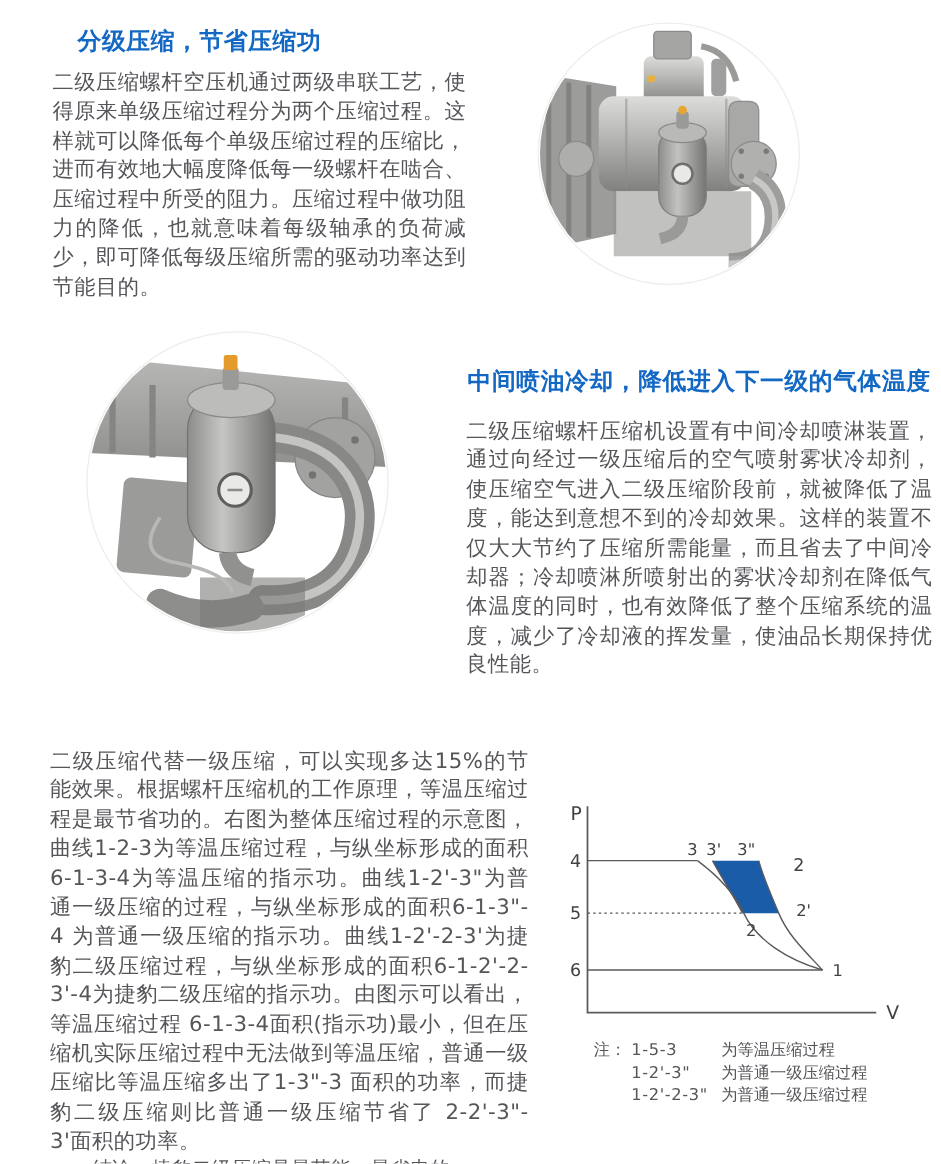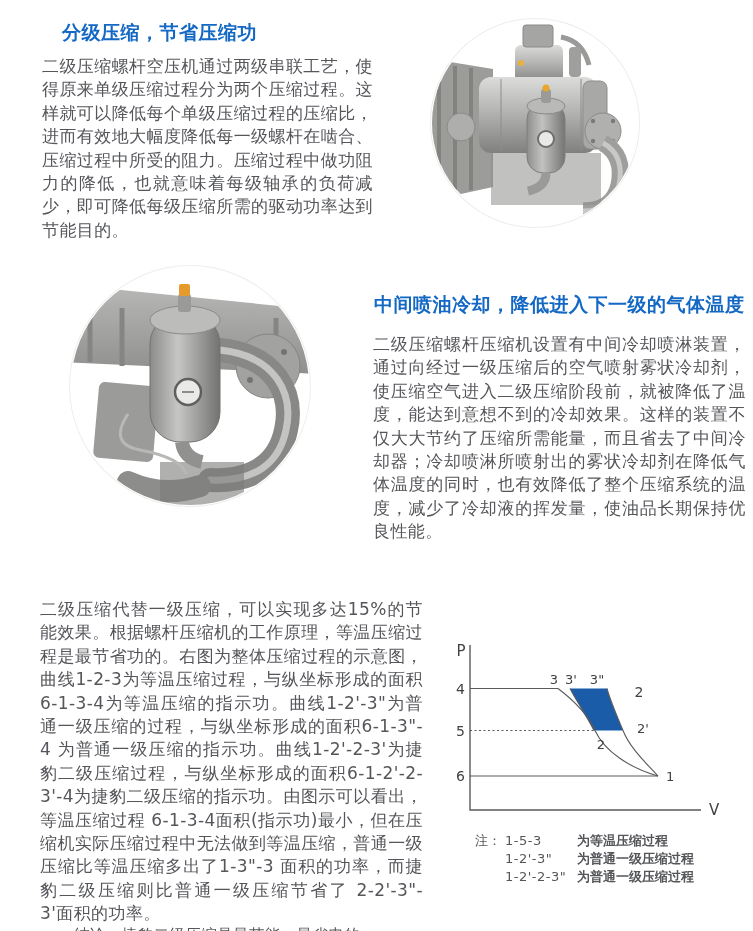--- a/index.html
+++ b/index.html
@@ -23,21 +23,21 @@
   }
   .photo-circle {
     border-radius:50%; overflow:hidden; background:#ffffff;
     box-shadow:0 0 0 1px #ededeb;
   }
   .photo-circle svg { display:block; width:100%; height:100%; }
   .chart-note { color:#55565a; font-size:13px; line-height:18px; }
   .note-row { display:flex; }
   .note-prefix { width:30px; flex:0 0 30px; }
   .note-code { width:72px; flex:0 0 72px; letter-spacing:0.5px; }
-  .note-desc { white-space:nowrap;font-weight:bold; }
+  .note-desc { white-space:nowrap; }
   svg text { font-family:"DejaVu Sans","Liberation Sans",sans-serif; }
 </style>
 </head>
 <body>
 
 <div class="page">
 
   <div class="abs heading" style="left:42px; top:20px;margin-left:20px;">分级压缩，节省压缩功</div>
   <div class="abs body-text" style="left:42px; top:55px; width:331px;">二级压缩螺杆空压机通过两级串联工艺，使得原来单级压缩过程分为两个压缩过程。这样就可以降低每个单级压缩过程的压缩比，进而有效地大幅度降低每一级螺杆在啮合、压缩过程中所受的阻力。压缩过程中做功阻力的降低，也就意味着每级轴承的负荷减少，即可降低每级压缩所需的驱动功率达到节能目的。</div>
 

